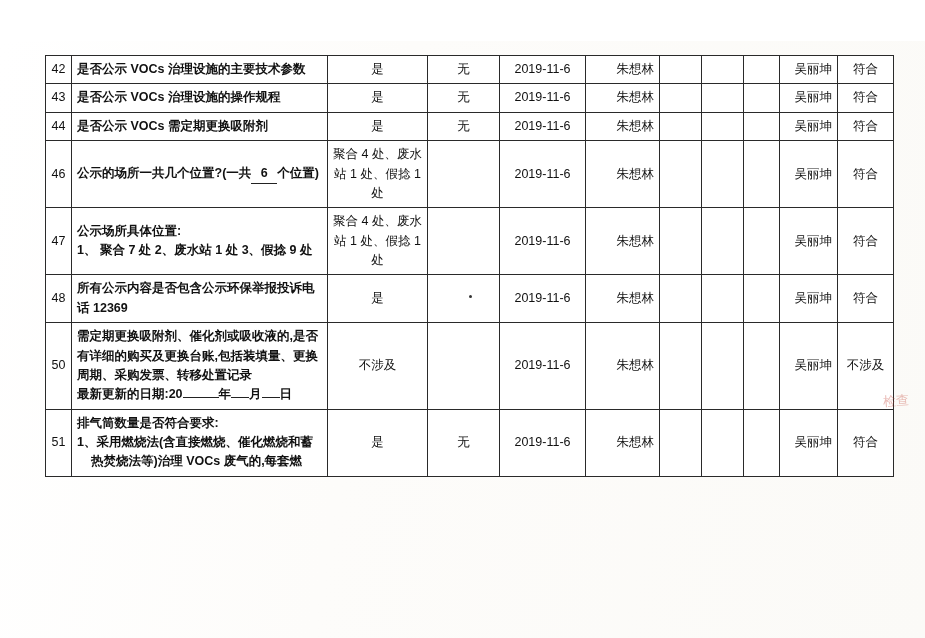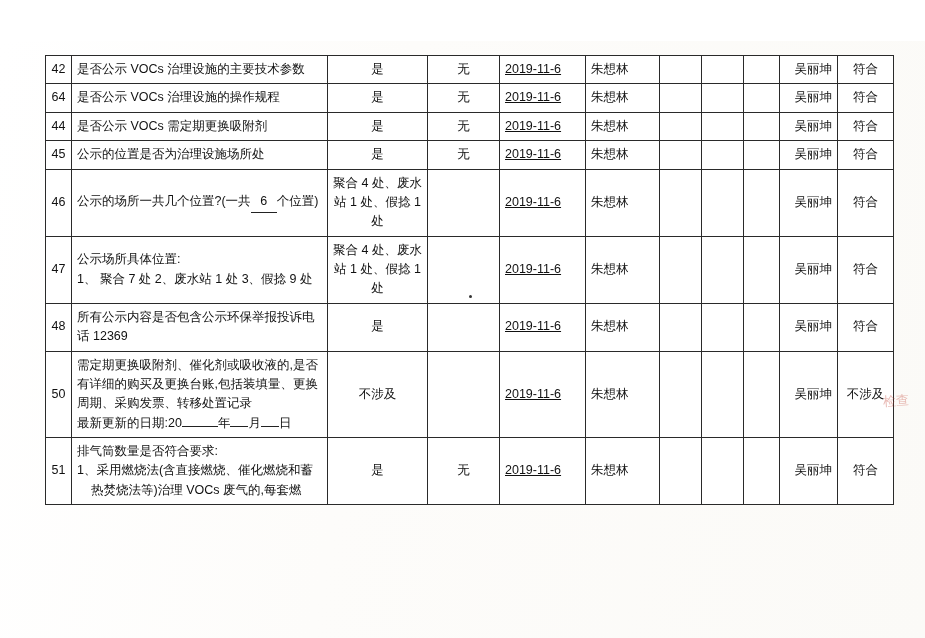--- a/index.html
+++ b/index.html
@@ -45,25 +45,25 @@
   table.doc td {
     border: 1px solid #2a2a2a;
     font-size: 12.5px;
     line-height: 1.55;
     padding: 4px 5px;
     vertical-align: middle;
     color: #111;
     word-break: break-all;
   }
   .c-no      { width: 26px;  text-align: center; }
-  .c-item    { width: 256px; text-align: left; }
+  .c-item    { width: 256px; text-align: left; font-weight: bold; }
   .c-a       { width: 100px; text-align: center; }
   .c-b       { width: 72px;  text-align: center; }
-  .c-date    { width: 86px;  text-align: left; text-decoration: underline; }
-  .c-person  { width: 74px;  text-align: left; }
+  .c-date    { width: 86px;  text-align: center; }
+  .c-person  { width: 74px;  text-align: right; }
   .c-e1      { width: 42px; }
   .c-e2      { width: 42px; }
   .c-e3      { width: 36px; }
   .c-chk     { width: 58px;  text-align: right; }
   .c-res     { width: 56px;  text-align: center; }
 
   .cell-left { text-align: left; }
   .multi { line-height: 1.75; }
   .indent { display: inline-block; padding-left: 14px; }
   .ul {
@@ -144,21 +144,21 @@
           <td class="c-date">2019-11-6</td>
           <td class="c-person">朱想林</td>
           <td class="c-e1"></td>
           <td class="c-e2"></td>
           <td class="c-e3"></td>
           <td class="c-chk">吴丽坤</td>
           <td class="c-res">符合</td>
         </tr>
 
         <tr>
-          <td class="c-no">64</td>
+          <td class="c-no">43</td>
           <td class="c-item">是否公示 VOCs 治理设施的操作规程</td>
           <td class="c-a">是</td>
           <td class="c-b">无</td>
           <td class="c-date">2019-11-6</td>
           <td class="c-person">朱想林</td>
           <td class="c-e1"></td>
           <td class="c-e2"></td>
           <td class="c-e3"></td>
           <td class="c-chk">吴丽坤</td>
           <td class="c-res">符合</td>
@@ -171,33 +171,20 @@
           <td class="c-b">无</td>
           <td class="c-date">2019-11-6</td>
           <td class="c-person">朱想林</td>
           <td class="c-e1"></td>
           <td class="c-e2"></td>
           <td class="c-e3"></td>
           <td class="c-chk">吴丽坤</td>
           <td class="c-res">符合</td>
         </tr>
 
-        <tr>
-          <td class="c-no">45</td>
-          <td class="c-item">公示的位置是否为治理设施场所处</td>
-          <td class="c-a">是</td>
-          <td class="c-b">无</td>
-          <td class="c-date">2019-11-6</td>
-          <td class="c-person">朱想林</td>
-          <td class="c-e1"></td>
-          <td class="c-e2"></td>
-          <td class="c-e3"></td>
-          <td class="c-chk">吴丽坤</td>
-          <td class="c-res">符合</td>
-        </tr>
 
         <tr>
           <td class="c-no">46</td>
           <td class="c-item cell-left multi">
             <span>公示的场所一共几个位置?(一共</span><span class="ul">6</span><span>个位置)</span>
           </td>
           <td class="c-a">聚合 4 处、废水站 1 处、假捻 1 处</td>
           <td class="c-b"></td>
           <td class="c-date">2019-11-6</td>
           <td class="c-person">朱想林</td>

